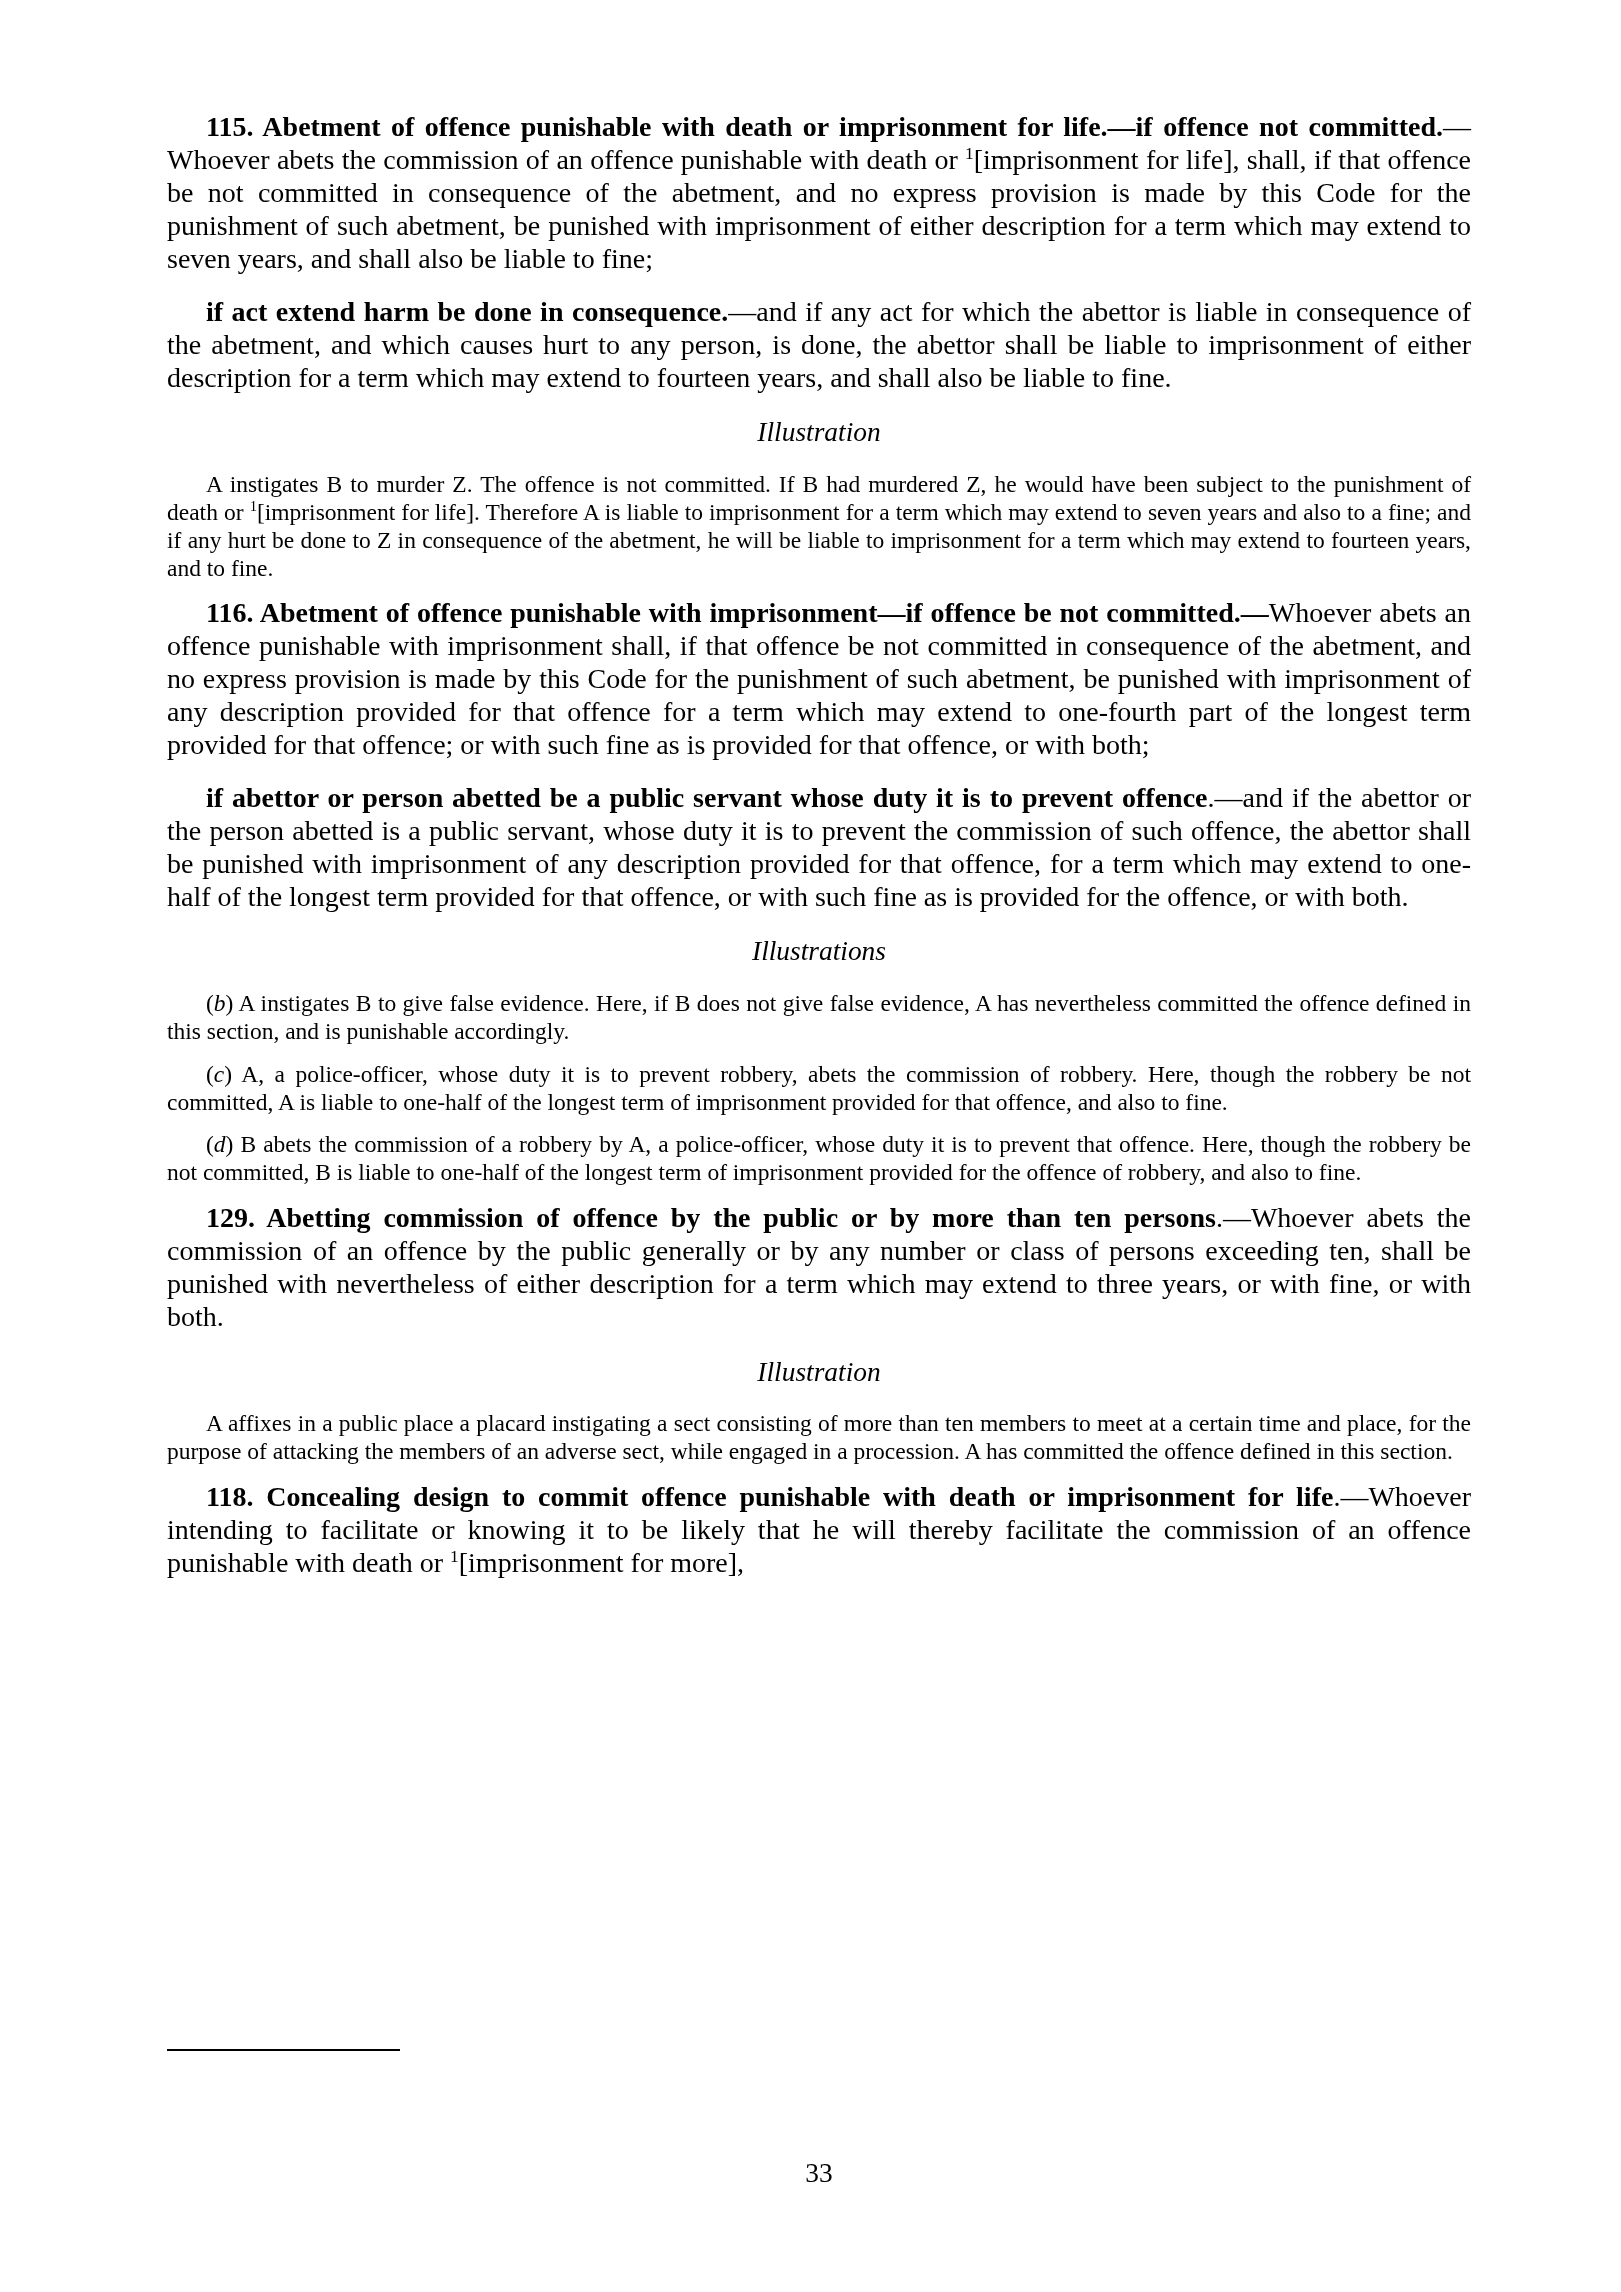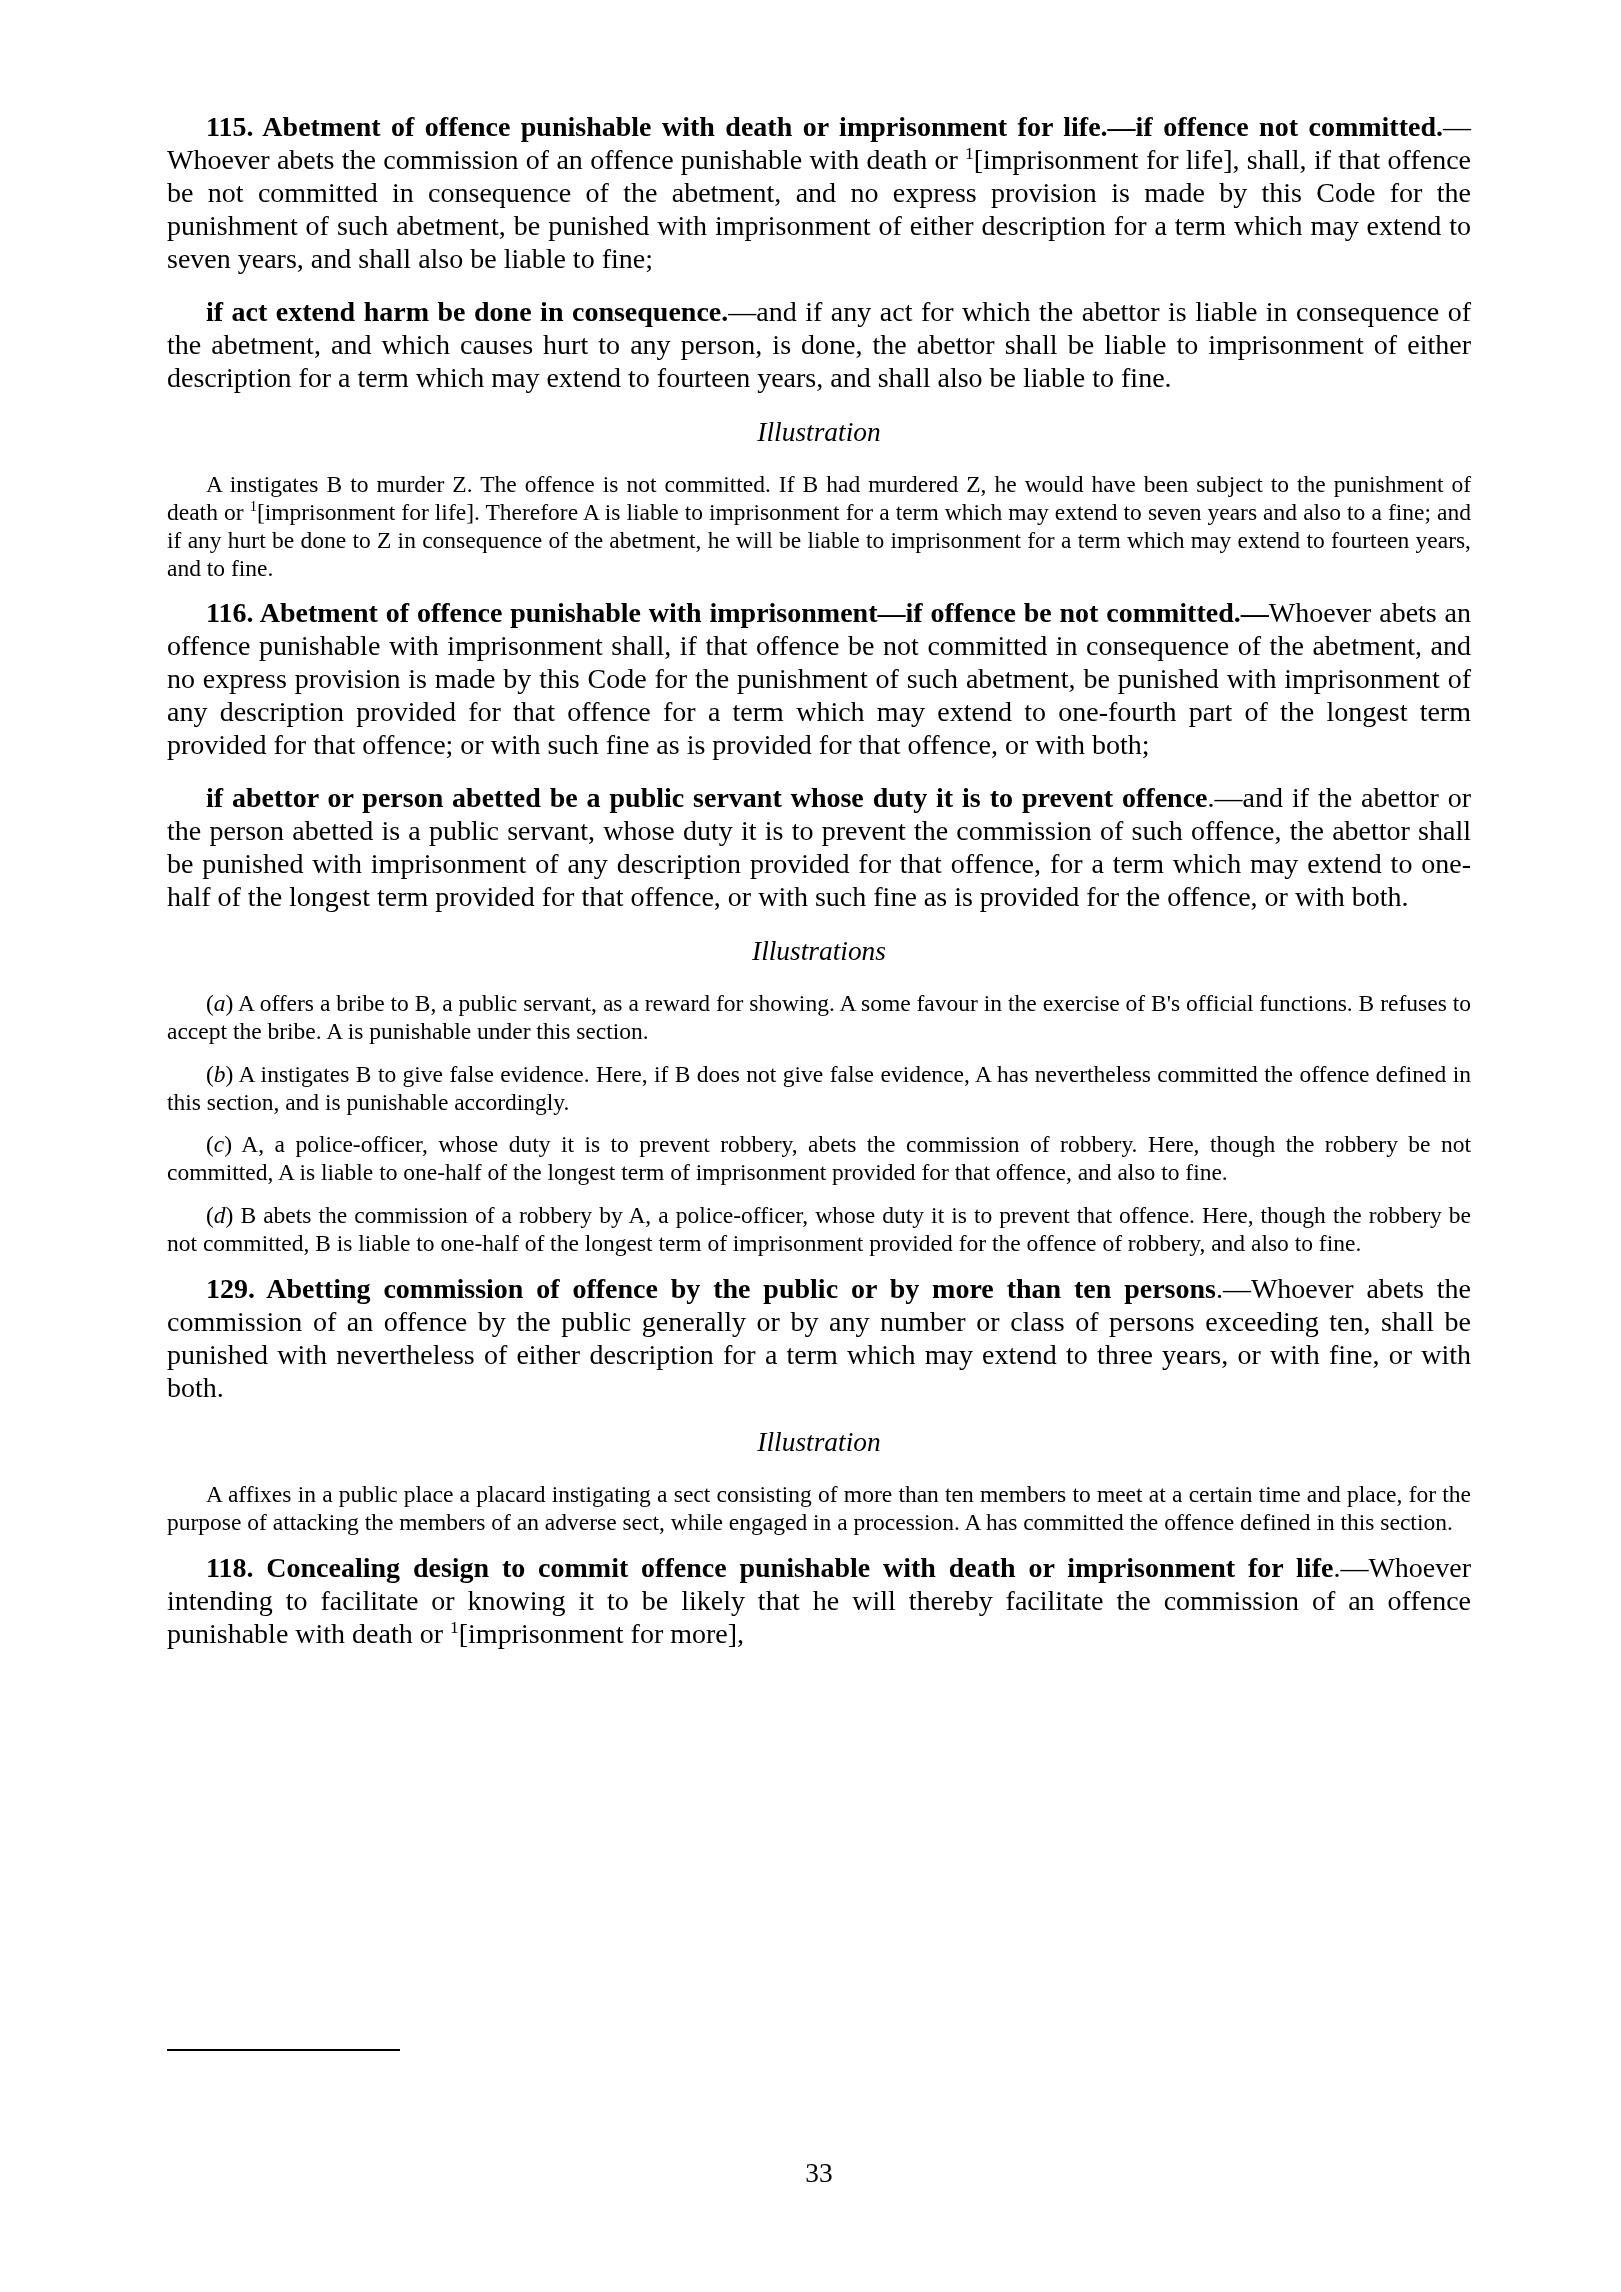--- a/index.html
+++ b/index.html
@@ -78,21 +78,20 @@
 
 <div class="page">
   <div class="content">
       <p class="body-para"><b>115. Abetment of offence punishable with death or imprisonment for life.—if offence not committed.</b><span>—Whoever abets the commission of an offence punishable with death or </span><sup>1</sup><span>[imprisonment for life], shall, if that offence be not committed in consequence of the abetment, and no express provision is made by this Code for the punishment of such abetment, be punished with imprisonment of either description for a term which may extend to seven years, and shall also be liable to fine;</span></p>
       <p class="body-para"><b>if act extend harm be done in consequence.</b><span>—and if any act for which the abettor is liable in consequence of the abetment, and which causes hurt to any person, is done, the abettor shall be liable to imprisonment of either description for a term which may extend to fourteen years, and shall also be liable to fine.</span></p>
       <p class="ill-head"><i>Illustration</i></p>
       <p class="small-para"><span>A instigates B to murder Z. The offence is not committed. If B had murdered Z, he would have been subject to the punishment of death or </span><sup>1</sup><span>[imprisonment for life]. Therefore A is liable to imprisonment for a term which may extend to seven years and also to a fine; and if any hurt be done to Z in consequence of the abetment, he will be liable to imprisonment for a term which may extend to fourteen years, and to fine.</span></p>
       <p class="body-para"><b>116. Abetment of offence punishable with imprisonment—if offence be not committed.—</b><span>Whoever abets an offence punishable with imprisonment shall, if that offence be not committed in consequence of the abetment, and no express provision is made by this Code for the punishment of such abetment, be punished with imprisonment of any description provided for that offence for a term which may extend to one-fourth part of the longest term provided for that offence; or with such fine as is provided for that offence, or with both;</span></p>
       <p class="body-para"><b>if abettor or person abetted be a public servant whose duty it is to prevent offence</b><span>.—and if the abettor or the person abetted is a public servant, whose duty it is to prevent the commission of such offence, the abettor shall be punished with imprisonment of any description provided for that offence, for a term which may extend to one-half of the longest term provided for that offence, or with such fine as is provided for the offence, or with both.</span></p>
       <p class="ill-head"><i>Illustrations</i></p>
-      <p class="small-para"><span>(</span><i>a</i><span>) A offers a bribe to B, a public servant, as a reward for showing. A some favour in the exercise of B's official functions. B refuses to accept the bribe. A is punishable under this section.</span></p>
       <p class="small-para"><span>(</span><i>b</i><span>) A instigates B to give false evidence. Here, if B does not give false evidence, A has nevertheless committed the offence defined in this section, and is punishable accordingly.</span></p>
       <p class="small-para"><span>(</span><i>c</i><span>) A, a police-officer, whose duty it is to prevent robbery, abets the commission of robbery. Here, though the robbery be not committed, A is liable to one-half of the longest term of imprisonment provided for that offence, and also to fine.</span></p>
       <p class="small-para"><span>(</span><i>d</i><span>) B abets the commission of a robbery by A, a police-officer, whose duty it is to prevent that offence. Here, though the robbery be not committed, B is liable to one-half of the longest term of imprisonment provided for the offence of robbery, and also to fine.</span></p>
       <p class="body-para"><b>129. Abetting commission of offence by the public or by more than ten persons</b><span>.—Whoever abets the commission of an offence by the public generally or by any number or class of persons exceeding ten, shall be punished with nevertheless of either description for a term which may extend to three years, or with fine, or with both.</span></p>
       <p class="ill-head"><i>Illustration</i></p>
       <p class="small-para"><span>A affixes in a public place a placard instigating a sect consisting of more than ten members to meet at a certain time and place, for the purpose of attacking the members of an adverse sect, while engaged in a procession. A has committed the offence defined in this section.</span></p>
       <p class="body-para"><b>118. Concealing design to commit offence punishable with death or imprisonment for life</b><span>.—Whoever intending to facilitate or knowing it to be likely that he will thereby facilitate the commission of an offence punishable with death or </span><sup>1</sup><span>[imprisonment for more],</span></p>
     </div>
   <div class="fn-rule"></div>
   <div class="page-number">33</div>

